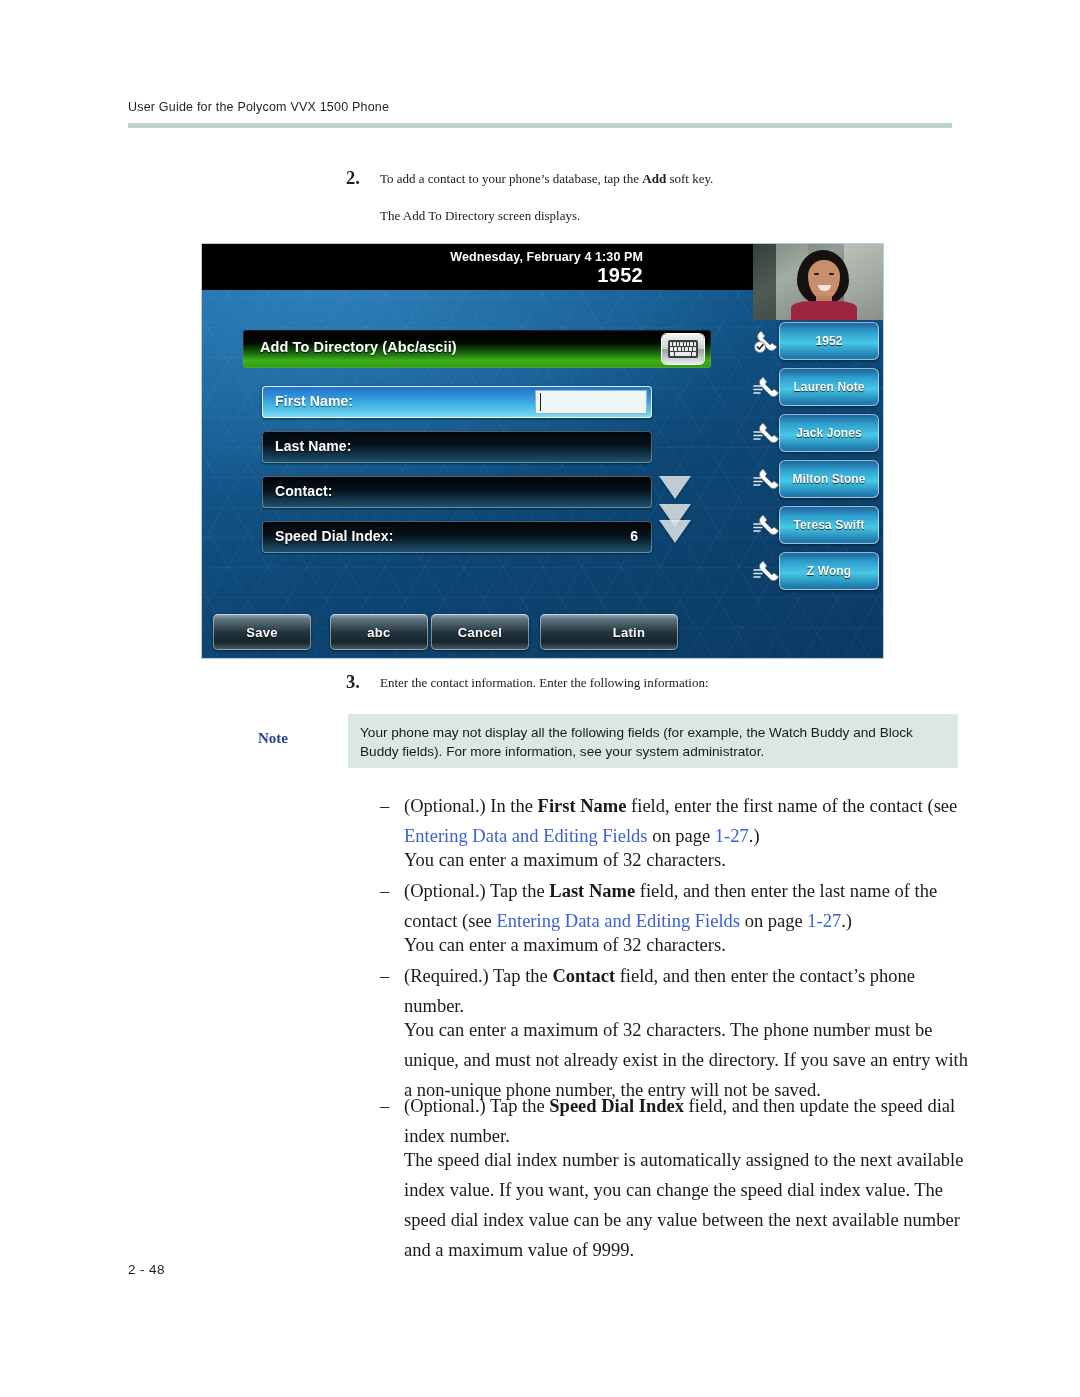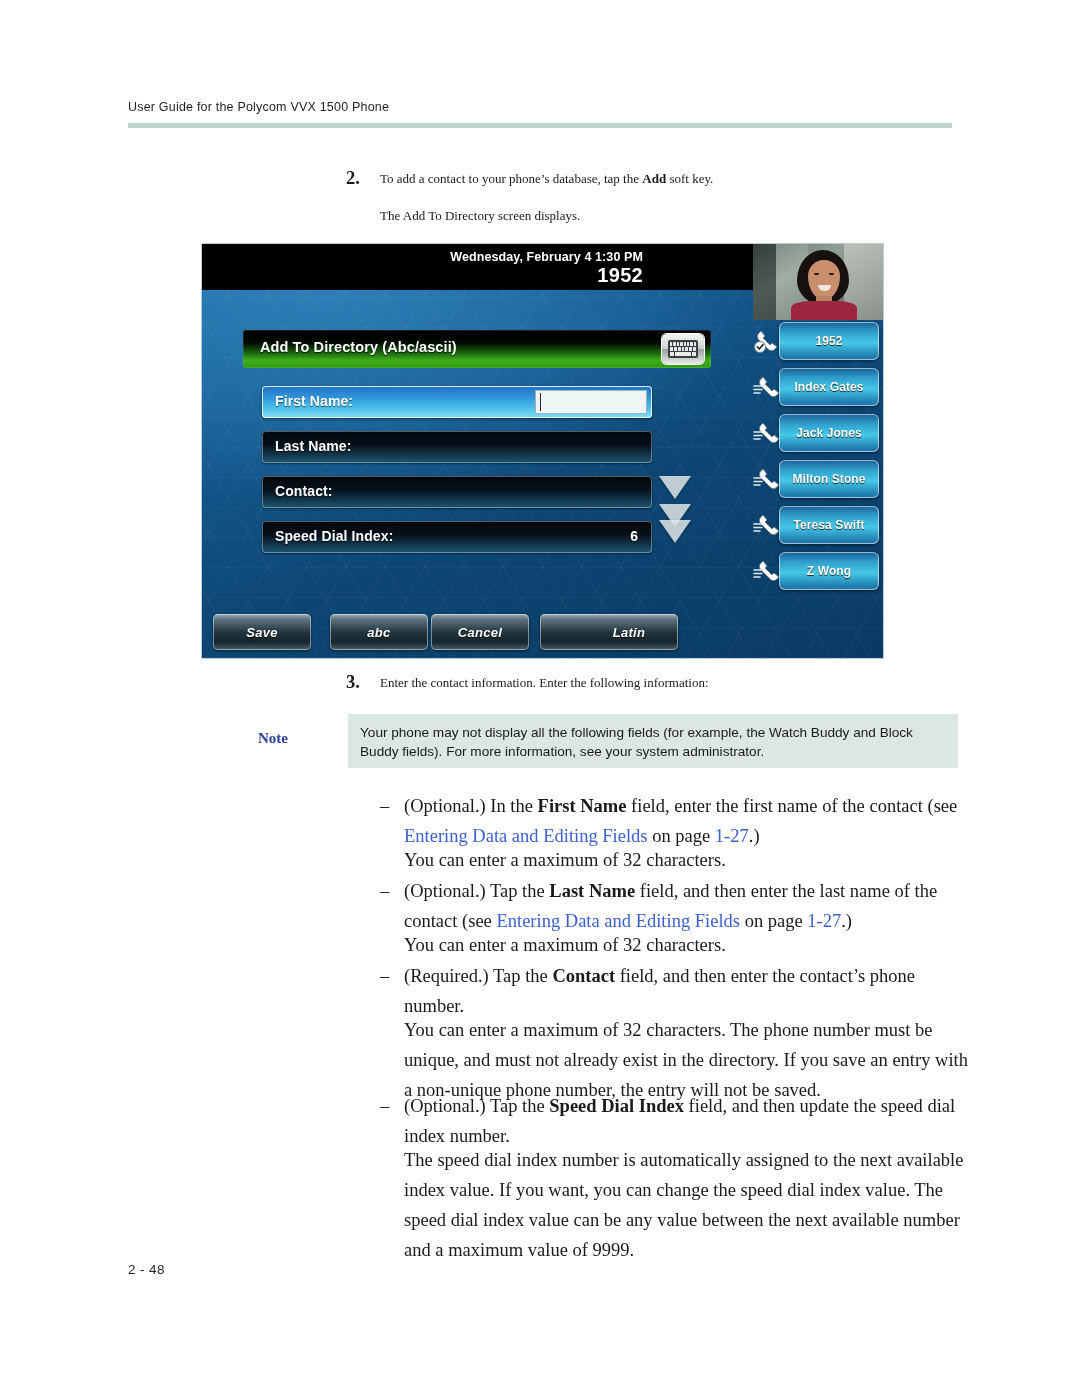--- a/index.html
+++ b/index.html
@@ -321,21 +321,20 @@
   }
   .handset-icon svg { display: block; }
 
   
   .softkeys {
     position: absolute;
     left: 0;
     bottom: 4px;
     width: 814px;
     height: 40px;
-    font-style: italic;
   }
   .softkey {
     position: absolute;
     top: 0;
     height: 36px;
     border-radius: 5px;
     background: linear-gradient(180deg, #9fb1b8 0%, #5f757f 14%, #21333c 52%, #17252d 78%, #4b6068 100%);
     box-shadow: inset 0 0 0 1px rgba(255,255,255,0.45), 0 1px 3px rgba(0,0,0,0.5);
     display: flex; align-items: center; justify-content: center;
   }
@@ -536,21 +535,21 @@
     </div>
 
     <div class="linekey">
       <div class="handset-icon">
         <svg width="28" height="26" viewBox="0 0 28 26">
           <path d="M8 4 C6 6 6 9 8 11 L17 20 C19 22 22 22 24 20 L26 18 L21 14 L19 16 L12 9 L14 7 L10 2 Z" fill="#ffffff" stroke="#6f7d85" stroke-width="1"></path>
           <path d="M1 11 H10 M1 14.5 H9 M1 18 H7" stroke="#dfe8ec" stroke-width="1.6" stroke-linecap="round"></path>
         </svg>
       </div>
       <div class="lk-btn">
-        <span class="lk-label">Index Gates</span>
+        <span class="lk-label">Lauren Note</span>
       </div>
     </div>
 
     <div class="linekey">
       <div class="handset-icon">
         <svg width="28" height="26" viewBox="0 0 28 26">
           <path d="M8 4 C6 6 6 9 8 11 L17 20 C19 22 22 22 24 20 L26 18 L21 14 L19 16 L12 9 L14 7 L10 2 Z" fill="#ffffff" stroke="#6f7d85" stroke-width="1"></path>
           <path d="M1 11 H10 M1 14.5 H9 M1 18 H7" stroke="#dfe8ec" stroke-width="1.6" stroke-linecap="round"></path>
         </svg>
       </div>

